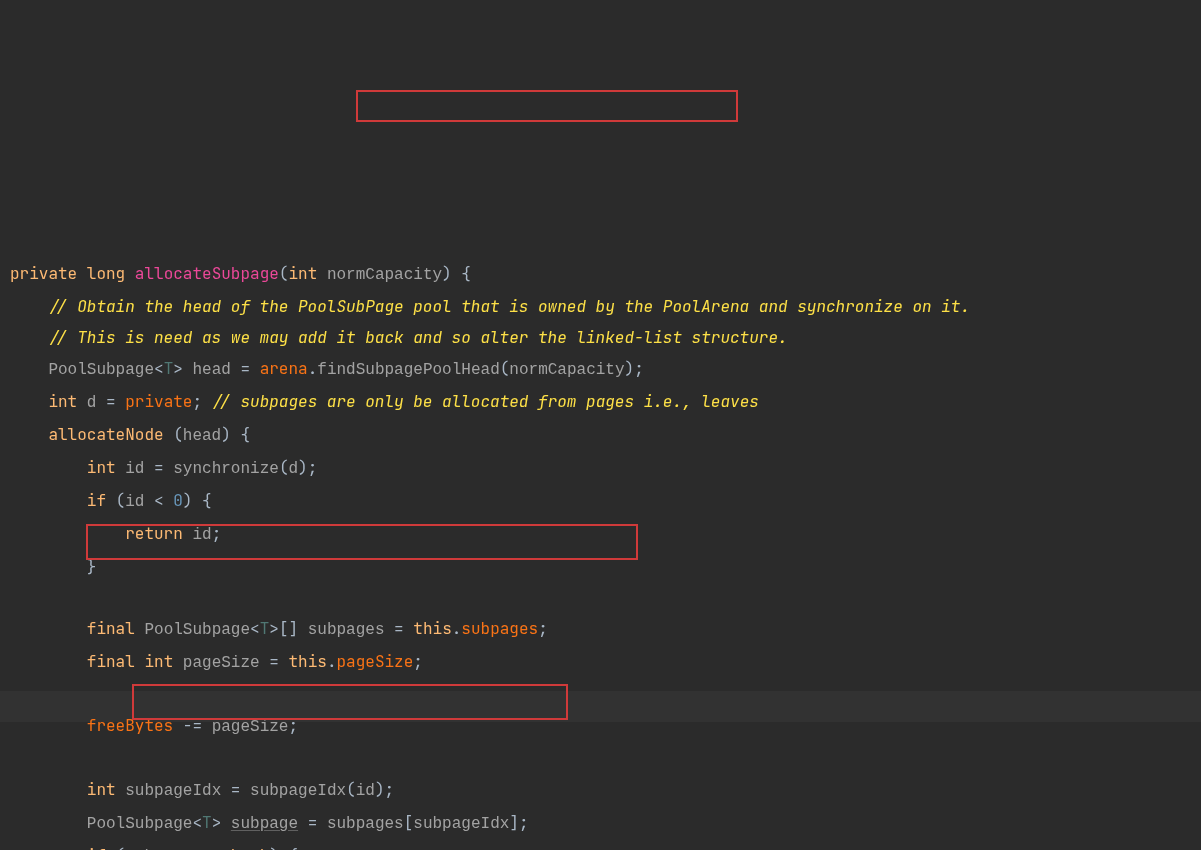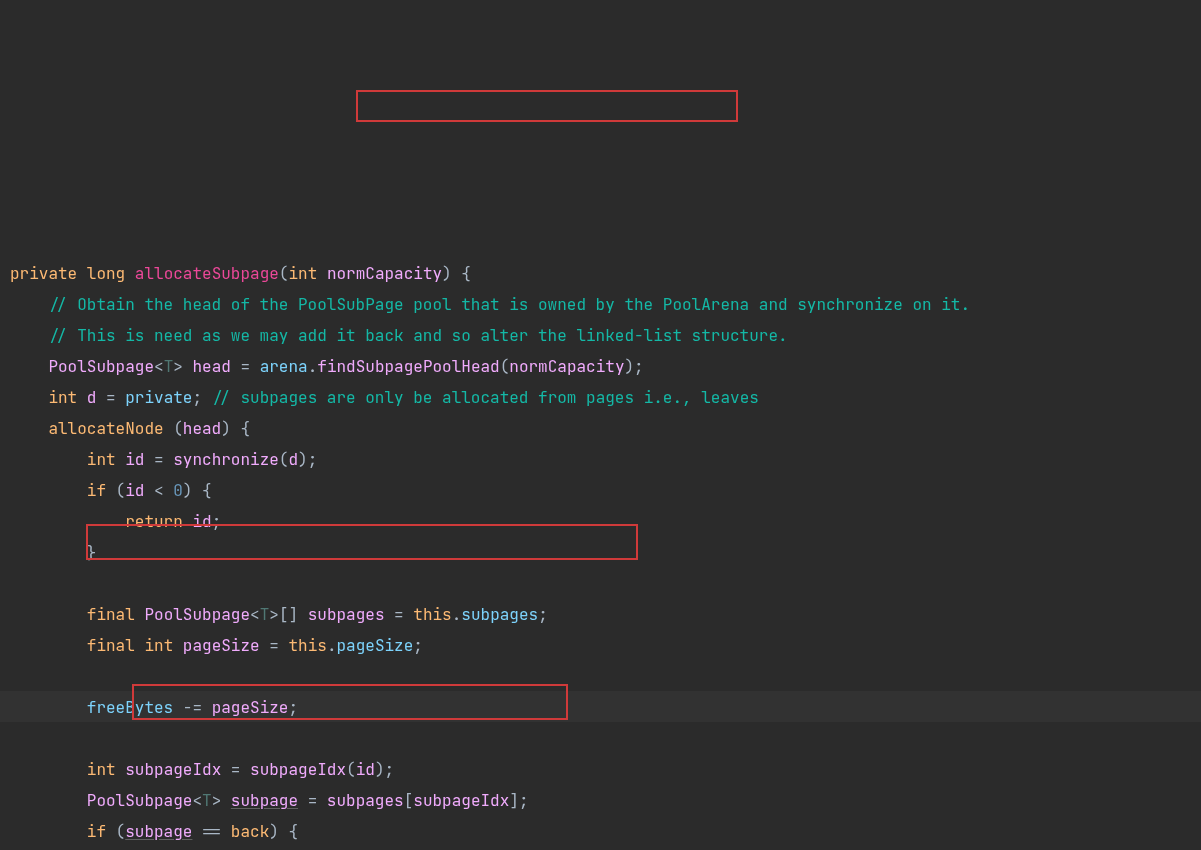--- a/index.html
+++ b/index.html
@@ -14,25 +14,25 @@
   }
   .code-area {
     position: relative;
     padding: 10px 10px 10px 10px;
     line-height: 31px;
     white-space: pre;
     color: #a9b7c6;
   }
   .kw   { color: #fdba74; }
   .fn   { color: #ec4899; }          
-  .cm   { color: #14b8a6; }
+  .cm   { color: #fde047; font-style: italic; }
   .num  { color: #6897bb; }
   .op   { color: #a9b7c6; }
-  .field{ color: #7dd3fc; }          
-  .id   { color: #f0abfc; }
+  .field{ color: #f97316; }          
+  .id   { color: #a3a3a3; font-family: Liberation Mono, monospace; }
   .gen  { color: #507874; }          
   .ul   { text-decoration: underline; text-decoration-color: #606060; text-underline-offset: 2px; }
   .highlight-line {
     position: absolute;
     left: 0; right: 0;
     height: 31px;
     background: #323232;
     z-index: 0;
   }
   .code-area pre {

